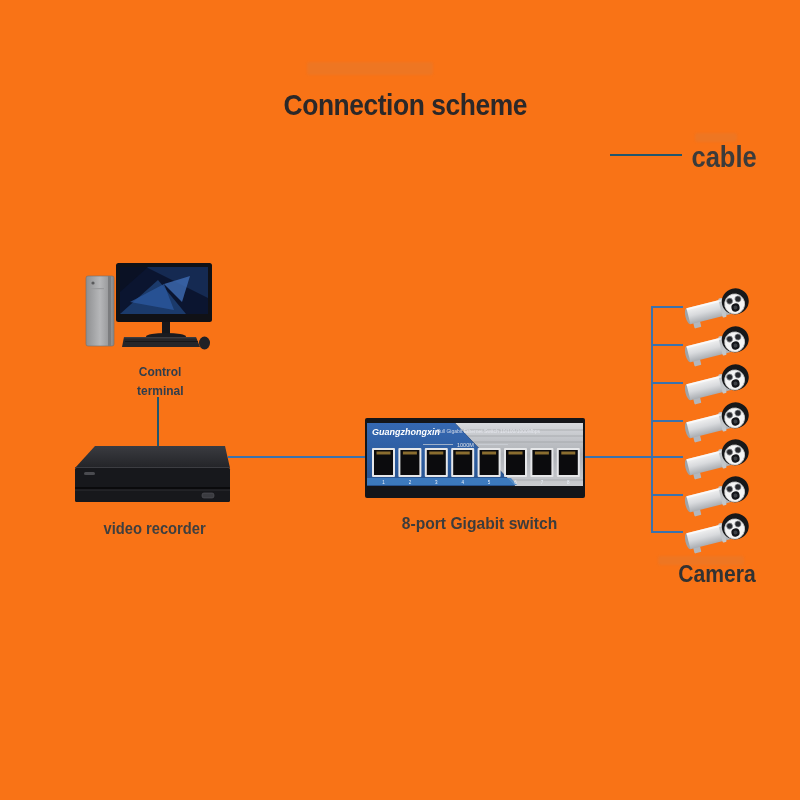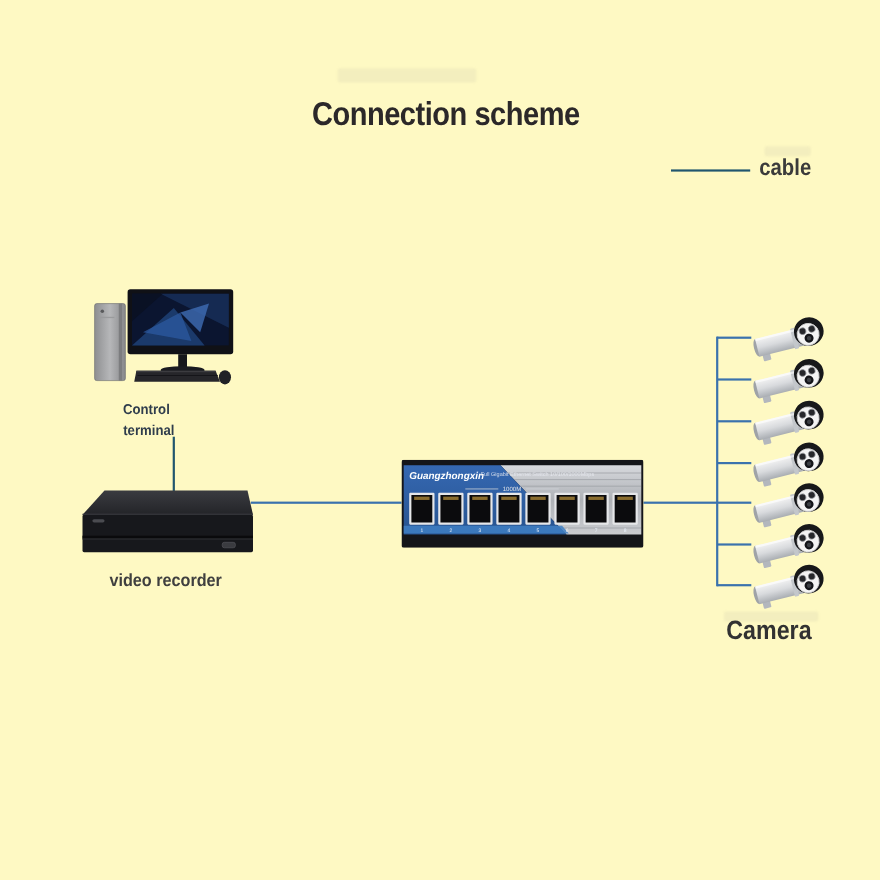--- a/index.html
+++ b/index.html
@@ -1,32 +1,32 @@
 <!DOCTYPE html>
 <html style="--cable: #3a72ad; --cable-dark: #21566e; --ink: #3a3a3a;"><head>
 <meta charset="utf-8">
 <style>
   html,body{margin:0;padding:0;background:#fff;}
-  .stage{position:relative;width:800px;height:800px;background:#fef9c3;overflow:hidden;
+  .stage{position:relative;width:800px;height:800px;background:#f97316;overflow:hidden;
          font-family:"Liberation Sans", sans-serif;color:var(--ink,#3a3a3a);}
   .abs{position:absolute;}
   .cond{display:inline-block;transform:scaleX(0.88);transform-origin:center;white-space:nowrap;}
   .cond92{display:inline-block;transform:scaleX(0.92);transform-origin:center;white-space:nowrap;}
 
   .title{left:250px;top:88px;width:310px;text-align:center;font-size:30px;font-weight:bold;
          color:#2b2829;letter-spacing:-0.5px;}
   .watermark{background:rgba(150,150,150,0.10);filter:blur(1px);border-radius:2px;}
 
   .cable-h{height:2px;background:var(--cable,#3a72ad);}
   .cable-v{width:2px;background:var(--cable,#3a72ad);}
   .cable-dark{background:var(--cable-dark,#21566e);}
 
-  .legend-label{left:687px;top:141px;font-size:21px;font-weight:bold;color:#3b3b3b;}
-
-  .node-label{font-size:13px;font-weight:bold;color:#3f3f3f;text-align:left;}
+  .legend-label{left:687px;top:141px;font-size:29px;font-weight:bold;color:#3b3b3b;}
+
+  .node-label{font-size:13px;font-weight:bold;color:#3f3f3f;text-align:center;}
   .terminal-label{left:110px;top:362px;width:100px;line-height:19px;color:#2f3d4c;}
   .recorder-label{left:95px;top:520px;width:120px;font-size:16px;}
   .switch-caption{left:385px;top:514px;width:190px;font-size:17px;color:#3c3c3c;}
   .camera-label{left:655px;top:560px;width:125px;font-size:24px;color:#323232;text-decoration:underline;}
 
   .cam{position:absolute;left:676px;width:78px;height:44px;}
   svg text{font-family:"Liberation Sans", sans-serif;}
 </style>
 </head>
 <body>
@@ -190,20 +190,23 @@
       <text x="18.5" y="65.5">1</text>
       <text x="44.9" y="65.5">2</text>
       <text x="71.3" y="65.5">3</text>
       <text x="97.7" y="65.5">4</text>
       <text x="124.1" y="65.5">5</text>
       <text x="150.5" y="65.5">6</text>
       <text x="176.9" y="65.5">7</text>
       <text x="203.3" y="65.5">8</text>
     </g>
   </svg>
+  <div class="abs node-label switch-caption">
+    <span class="cond92">8-port Gigabit switch</span>
+  </div>
 
   <svg width="0" height="0" style="position:absolute" aria-hidden="true">
     <defs>
       <linearGradient id="camBody" x1="0" y1="0" x2="0" y2="1">
         <stop offset="0" stop-color="#f4f4f4"></stop>
           <stop offset="0.5" stop-color="#d8dadd"></stop>
           <stop offset="1" stop-color="#a9adb2"></stop>
       </linearGradient>
       <symbol id="cam" viewBox="0 0 78 44">
         <g transform="rotate(-14 39 22)">

